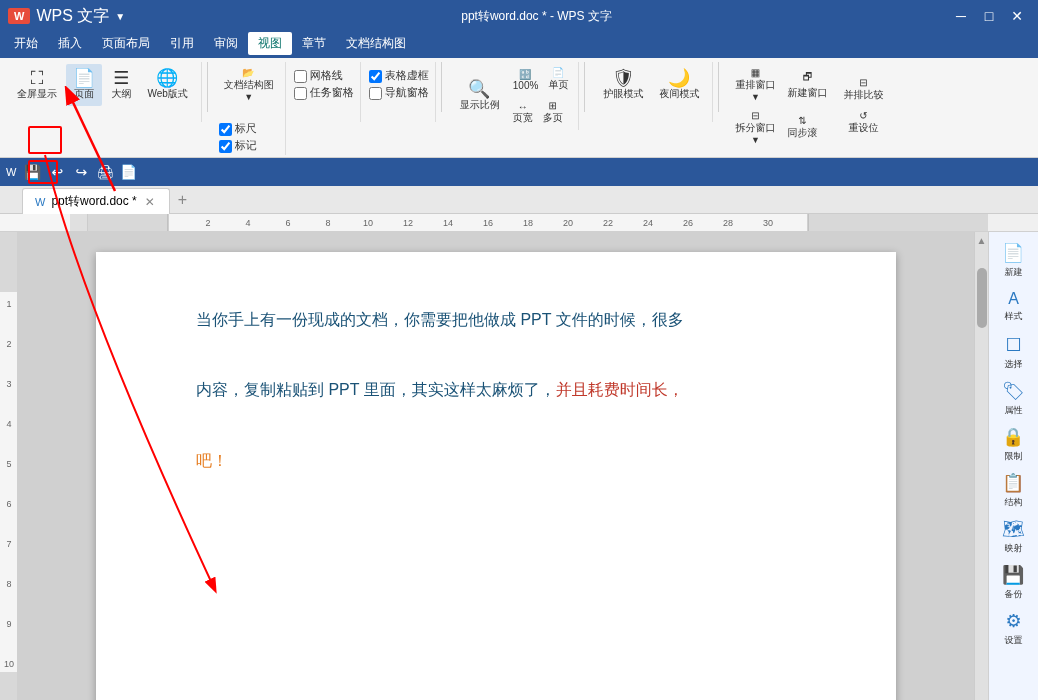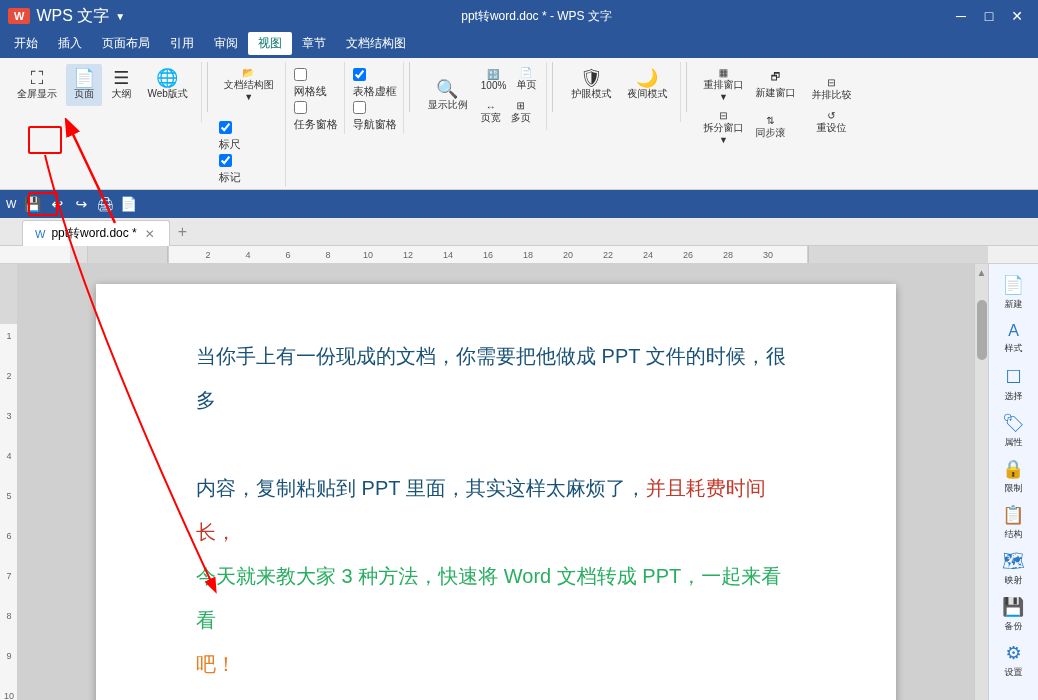--- a/index.html
+++ b/index.html
@@ -83,21 +83,21 @@
       font-size: 10px;
       color: #333;
       min-width: 28px;
       border: 1px solid transparent;
     }
     .ribbon-btn .icon { font-size: 18px; line-height: 1; }
     .ribbon-btn.large { flex-direction: column; padding: 4px 6px; }
     .ribbon-btn.active { background: #d0e0f0; }
 
     .ribbon-checkboxes { display: flex; flex-direction: column; gap: 2px; font-size: 11px; color: #333; }
-    .ribbon-checkbox { display: flex; align-items: flex-start; gap: 3px; cursor: pointer; flex-direction: column; }
+    .ribbon-checkbox { display: flex; align-items: flex-end; gap: 3px; cursor: pointer; }
     .ribbon-checkbox input { margin: 0; cursor: pointer; }
 
     
     .quick-toolbar {
       background: #2b579a;
       height: 28px;
       display: flex;
       align-items: center;
       padding: 0 6px;
       gap: 2px;
@@ -510,25 +510,25 @@
       <text x="9" y="355" font-size="9" fill="#666" text-anchor="middle">8</text>
       <text x="9" y="395" font-size="9" fill="#666" text-anchor="middle">9</text>
       <text x="9" y="435" font-size="9" fill="#666" text-anchor="middle">10</text>
     </svg>
   </div>
 
   <div class="doc-scroll-area">
     <div class="doc-page" style="position:relative;">
 
 
-      <div style="font-size:20px;line-height:2.2;">
+      <div style="font-size:16px;line-height:2.2;">
         <span style="color:#1a5276;">当你手上有一份现成的文档，你需要把他做成 PPT 文件的时候，很多</span><br>
         <br>
         <span style="color:#1a5276;">内容，复制粘贴到 PPT 里面，其实这样太麻烦了，</span><span style="color:#c0392b;">并且耗费时间长，</span><br>
-        <span style="color:#27ae60;">今天就来教大家 3 种方法，快速将 Word 文档转成 PPT，一起来看看</span><br>
+        <br>
         <span style="color:#e67e22;">吧！</span>
       </div>
     </div>
   </div>
 
   <div class="scroll-bar-v">
     <div style="width:14px;height:16px;display:flex;align-items:center;justify-content:center;cursor:pointer;color:#888;font-size:10px;">▲</div>
     <div class="scroll-thumb"></div>
   </div>
 

